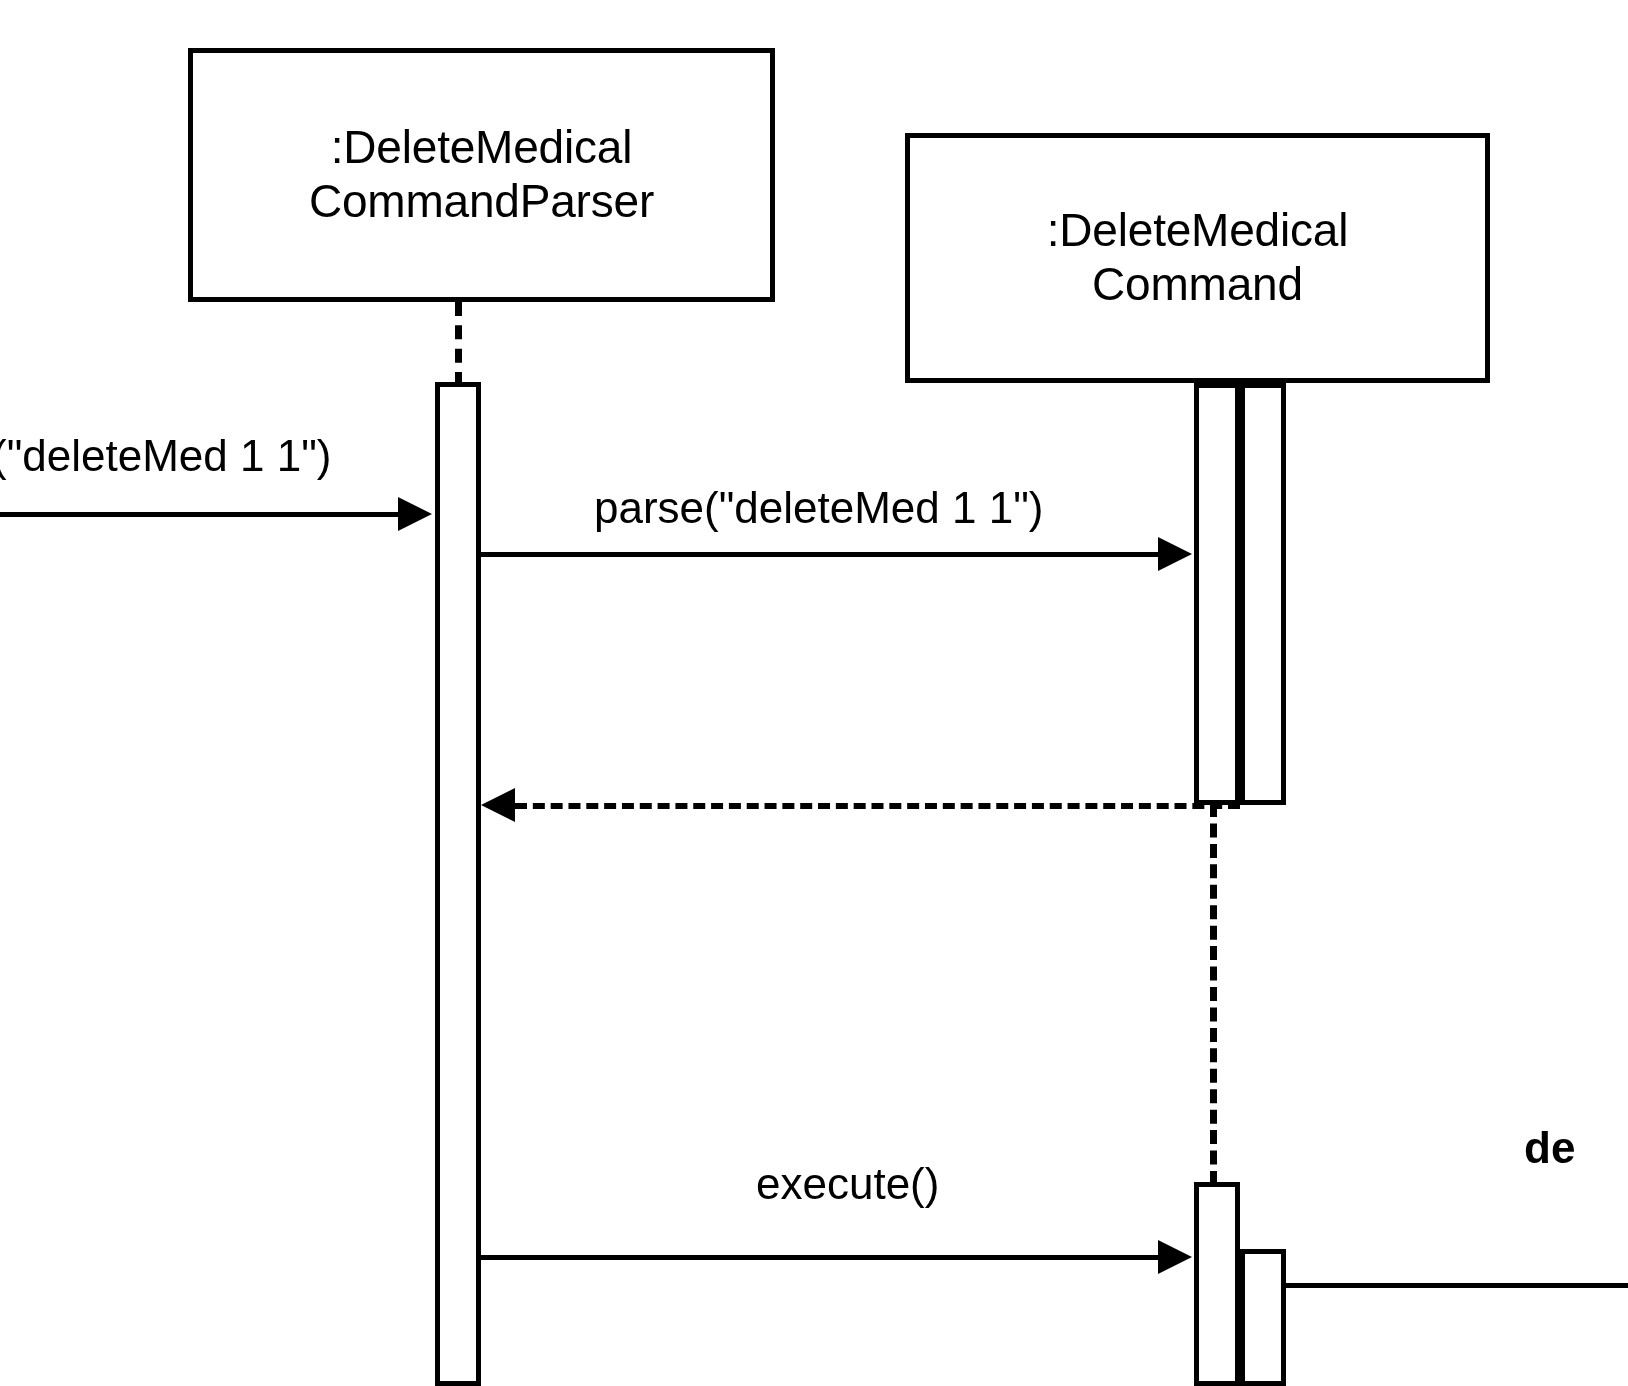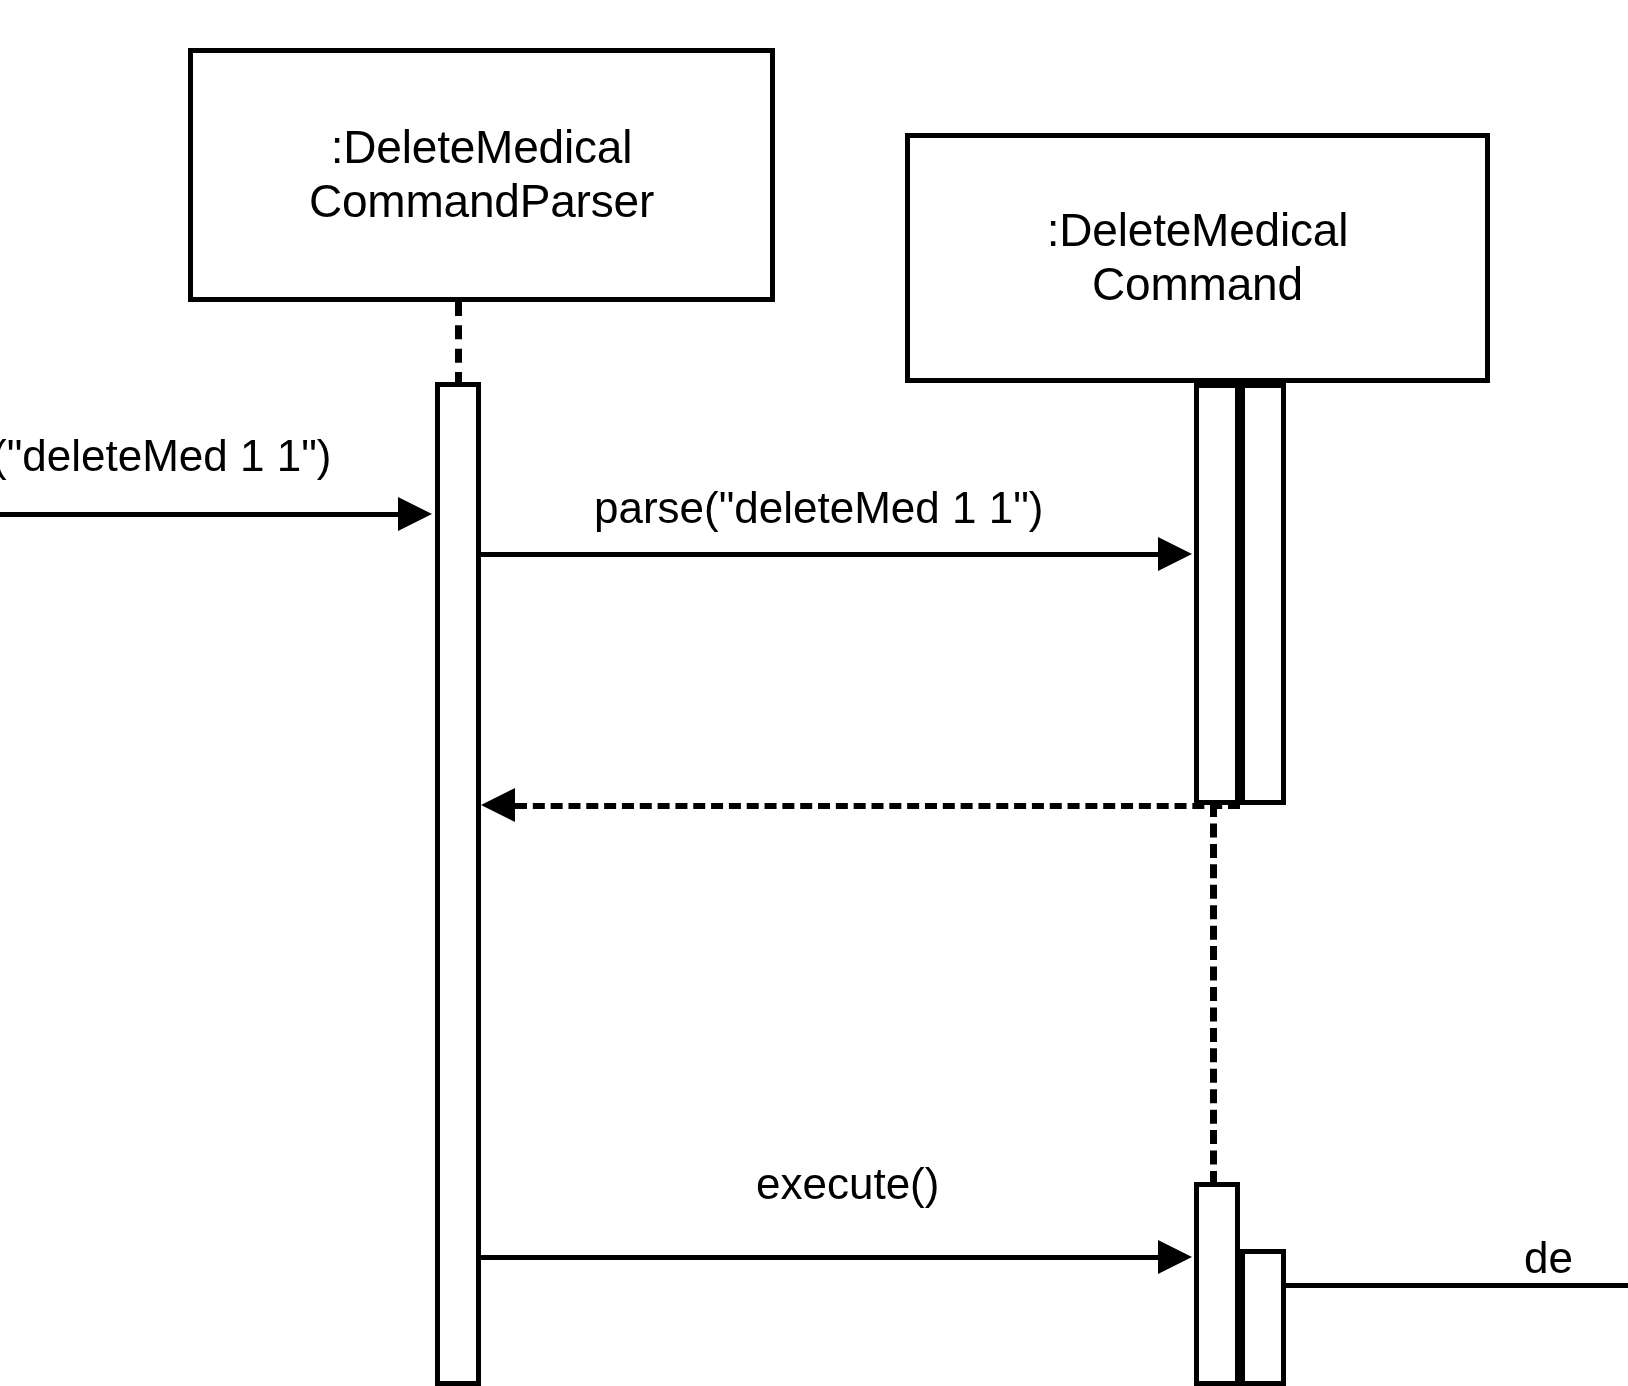--- a/index.html
+++ b/index.html
@@ -127,15 +127,15 @@
   <div class="msg-label" style="left:594px; top:484px;">parse("deleteMed 1 1")</div>
 
   <div class="msg-line dashed" style="left:515px; top:803px; width:725px;"></div>
   <div class="arrowhead left" style="left:481px; top:788px;"></div>
 
   <div class="msg-line solid" style="left:481px; top:1255px; width:679px;"></div>
   <div class="arrowhead right" style="left:1158px; top:1240px;"></div>
   <div class="msg-label" style="left:756px; top:1160px;">execute()</div>
 
   <div class="msg-line solid" style="left:1286px; top:1283px; width:342px;"></div>
-  <div class="msg-label clip-right" style="left:1524px; top:1234px;">de</div>
+  <div class="msg-label clip-right" style="left:1524px; top:1124px;font-weight:bold;">de</div>
 
 </div>
 
 </body></html>

